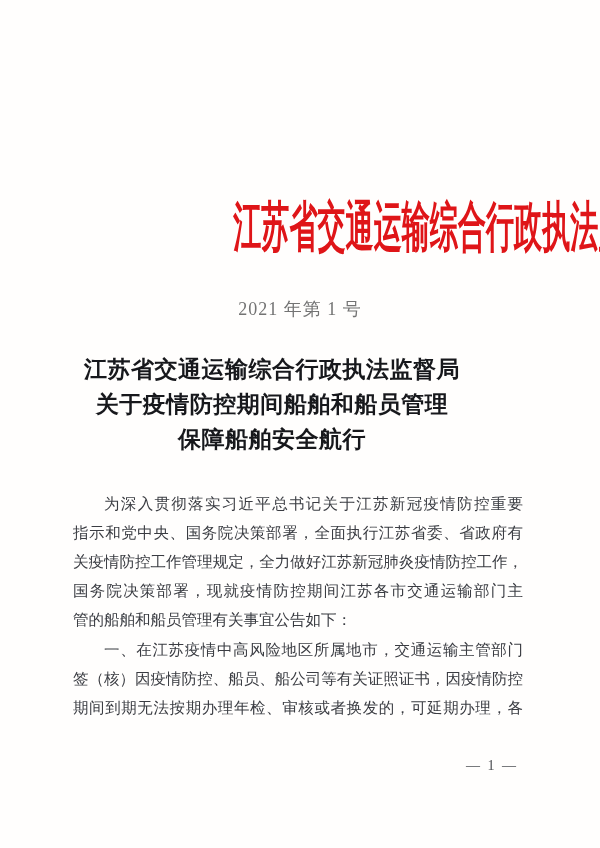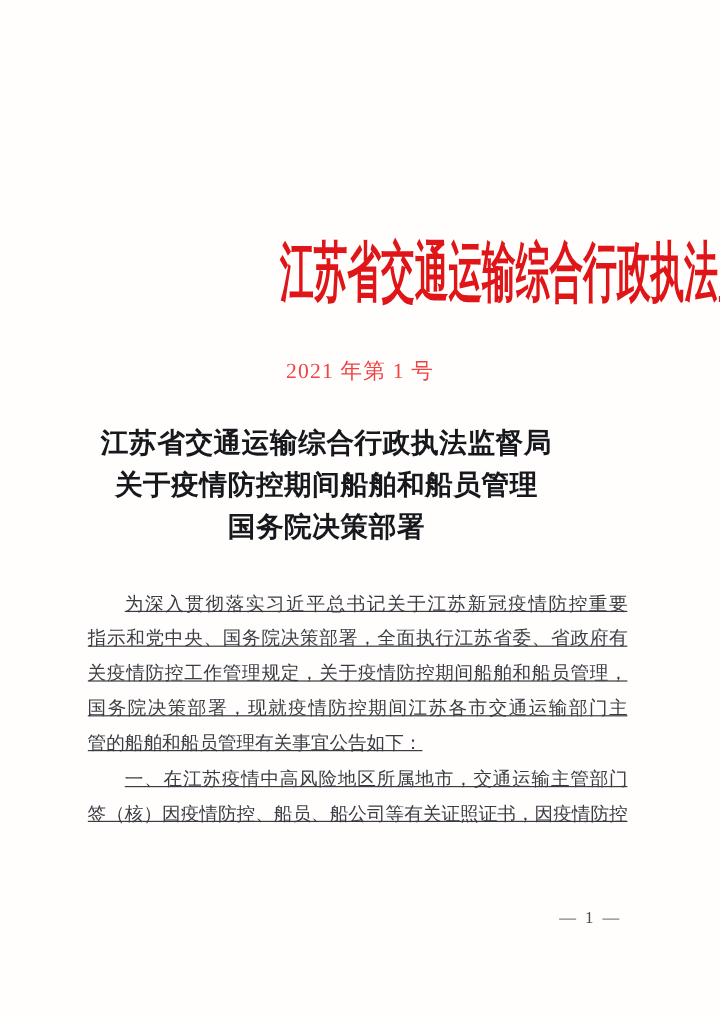--- a/index.html
+++ b/index.html
@@ -37,21 +37,21 @@
   }
   
   .issue-no {
     position: absolute;
     top: 296px;
     left: 0;
     width: 600px;
     text-align: center;
     font-size: 18px;
     line-height: 26px;
-    color: #ef4444;
+    color: #737373;
     letter-spacing: 1px;
   }
   
   .doc-title {
     position: absolute;
     top: 352px;
     left: 0;
     width: 544px;
     text-align: center;
     font-size: 23px;
@@ -71,21 +71,20 @@
     color: #3a3c42;
   }
   .para { margin: 0; padding: 0; }
   .para + .para { margin-top: 1px; }
   .bline {
     text-align: justify;
     text-align-last: justify;
     text-justify: inter-character;
     overflow: hidden;
     white-space: nowrap;
-    text-decoration: underline;
   }
   .bline.first { text-indent: 2em; }
   .bline.open {
     text-align: left;
     text-align-last: left;
   }
   
   .pageno {
     position: absolute;
     top: 757px;
@@ -103,32 +102,33 @@
 
   <div class="masthead">
     <span class="masthead-inner">江苏省交通运输综合行政执法监督局公告</span>
   </div>
 
   <div class="issue-no">2021 年第 1 号</div>
 
   <div class="doc-title">
     <div>江苏省交通运输综合行政执法监督局</div>
     <div>关于疫情防控期间船舶和船员管理</div>
-    <div>国务院决策部署</div>
+    <div>保障船舶安全航行</div>
   </div>
 
   <div class="body-text">
     <div class="para">
       <div class="bline first">为深入贯彻落实习近平总书记关于江苏新冠疫情防控重要</div>
       <div class="bline">指示和党中央、国务院决策部署，全面执行江苏省委、省政府有</div>
-      <div class="bline">关疫情防控工作管理规定，关于疫情防控期间船舶和船员管理，</div>
+      <div class="bline">关疫情防控工作管理规定，全力做好江苏新冠肺炎疫情防控工作，</div>
       <div class="bline">国务院决策部署，现就疫情防控期间江苏各市交通运输部门主</div>
       <div class="bline open">管的船舶和船员管理有关事宜公告如下：</div>
     </div>
     <div class="para">
       <div class="bline first">一、在江苏疫情中高风险地区所属地市，交通运输主管部门</div>
       <div class="bline">签（核）因疫情防控、船员、船公司等有关证照证书，因疫情防控</div>
+      <div class="bline">期间到期无法按期办理年检、审核或者换发的，可延期办理，各</div>
     </div>
   </div>
 
   <div class="pageno">— 1 —</div>
 
 </div>
 
 </body></html>

